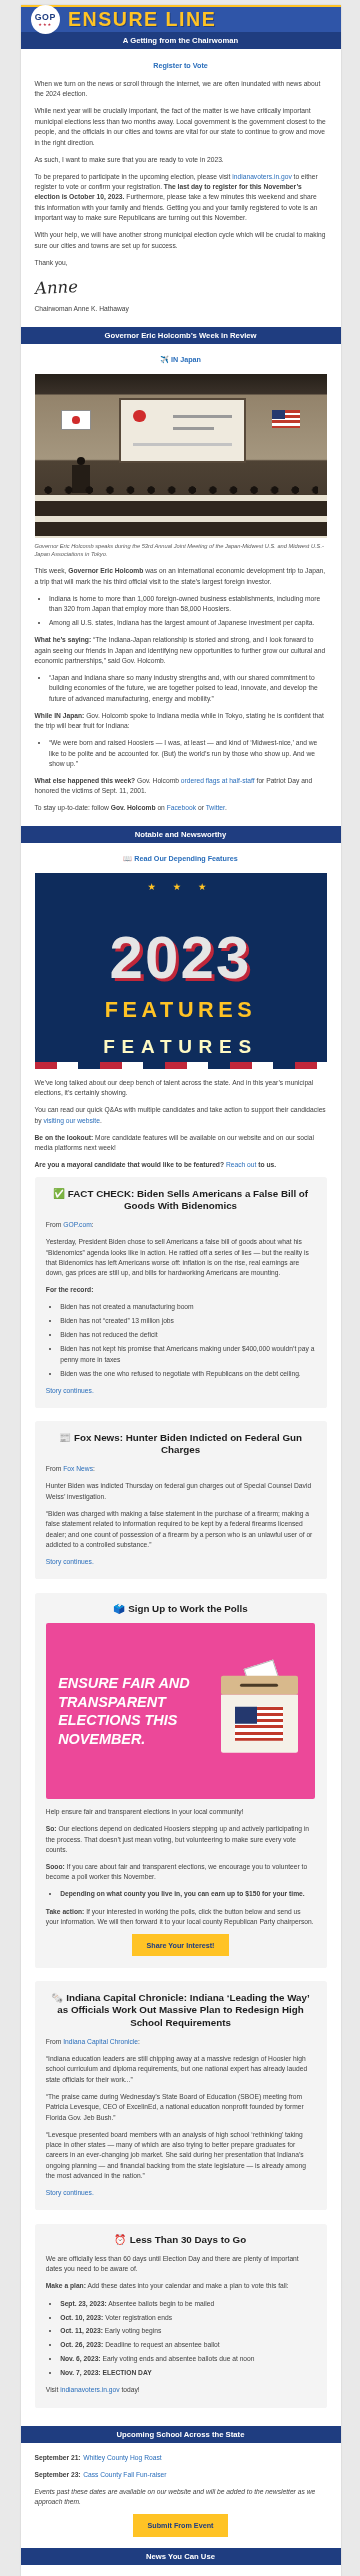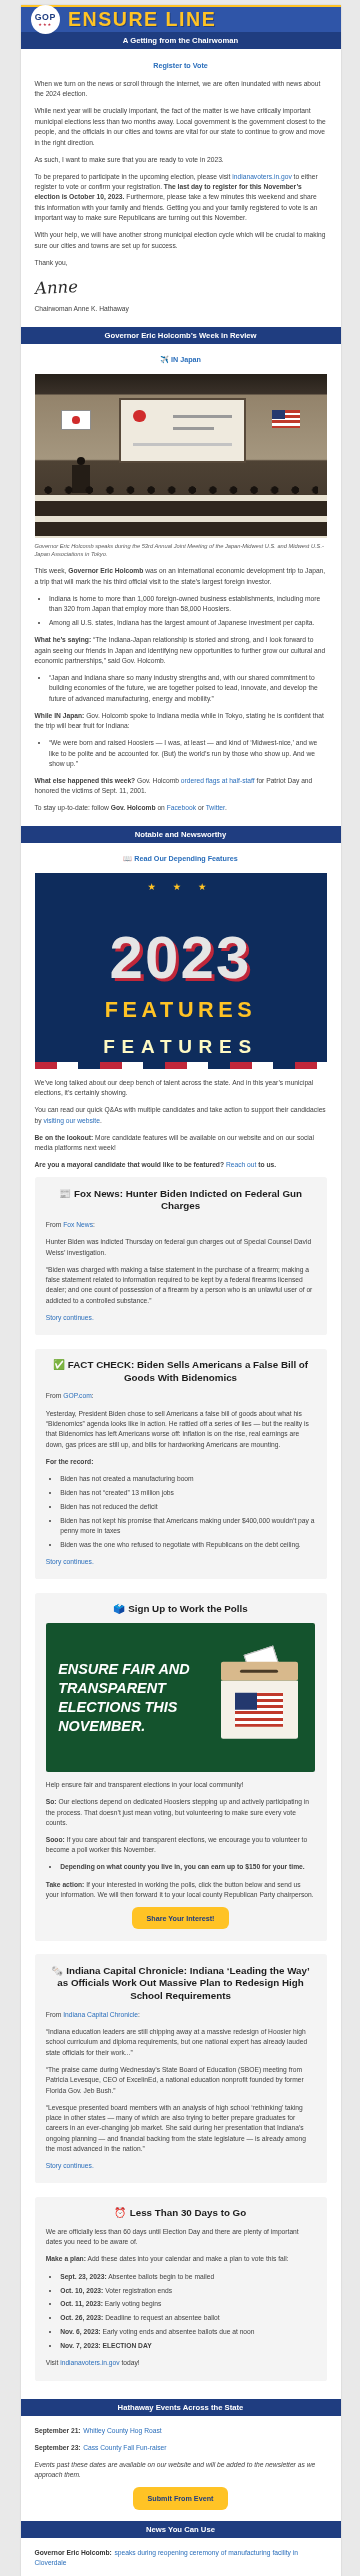--- a/index.html
+++ b/index.html
@@ -15,21 +15,21 @@
   .content{padding:9.3px 14px 5.2px;font-size:6.7px;line-height:1.55;}
   .content p{margin:0 0 6.7px;}
   .content ul{margin:0 0 6.7px 14.4px;padding:0;}
   .content li{margin-bottom:3.6px;}
   a,.link{color:#2a6ebb;cursor:pointer;}
   .center-link{display:block;text-align:center;font-weight:bold;margin:1px 0 8.2px;font-size:7.2px;}
   .signature{font-family:"DejaVu Serif",serif;font-style:italic;font-size:16.5px;color:#2b2b2b;margin:2.1px 0 4.1px;transform:rotate(-3deg);width:max-content;}
   .caption{font-size:5.7px;font-style:italic;color:#5a5a5a;margin:4.1px 0 8.2px;line-height:1.45;}
   .story-box{background:#f4f4f4;border-radius:2.6px;padding:10.3px 11.3px 5.2px;margin:2.1px 0 13.4px;}
   .story-headline{text-align:center;font-weight:bold;font-size:9.8px;color:#1e1e1e;margin:0 0 7.2px;line-height:1.3;}
-  .gold-btn{display:block;width:max-content;margin:5.2px auto 6.2px;background:#ffc325;color:#1f3d80;font-weight:bold;padding:5.7px 14.4px;border-radius:6px;text-decoration:none;font-size:7.2px;}
+  .gold-btn{display:block;width:max-content;margin:5.2px auto 6.2px;background:#ffc325;color:#1f3d80;font-weight:bold;padding:5.7px 14.4px;border-radius:0;text-decoration:none;font-size:7.2px;}
   .event-line b,.news-name{margin-right:2.6px;}
   .news-item{margin:0 0 6.2px;}
   .news-name{font-weight:bold;color:#333;}
   .note-italic{font-style:italic;}
   
   .photo{position:relative;height:164px;overflow:hidden;margin-top:1px;
          background:linear-gradient(180deg,#262019 0%,#3a3129 12%,#93836b 13%,#a5977f 52%,#4e4234 53%,#3b3128 100%);}
   .ph-screen{position:absolute;left:29%;top:15%;width:42%;height:37%;background:#efeade;border:2.1px solid #57493a;}
   .ph-dot{position:absolute;left:10%;top:16%;width:12.4px;height:12.4px;border-radius:50%;background:#d02c2c;}
   .ph-line{position:absolute;background:#9a9a9a;height:3.1px;}
@@ -49,21 +49,21 @@
              background:repeating-linear-gradient(180deg,#e8e2d2 0 6.2px,#2f261d 6.2px 20.6px);}
   
   .cand{position:relative;height:196px;background:#0e2c5c;display:flex;flex-direction:column;align-items:center;justify-content:center;gap:5.2px;margin:0 0 9.3px;overflow:hidden;}
   .cand-stars{color:#ffc325;font-size:9.3px;letter-spacing:7.2px;}
   .cand-year{font-size:60px;font-weight:bold;color:#e5e5e5;line-height:1;letter-spacing:2.1px;text-shadow:3.1px 3.1px 0 #c1273a;margin-top:28px;}
   .cand-line1{font-size:21.6px;font-weight:bold;color:#ffc325;letter-spacing:4.6px;}
   .cand-line2{font-size:19px;font-weight:bold;color:#fef9c3;letter-spacing:6.7px;}
   .cand-stripes{position:absolute;bottom:0;left:0;right:0;height:6.2px;
                 background:repeating-linear-gradient(90deg,#c1273a 0 21.6px,#ffffff 21.6px 43px,#0e2c5c 43px 65px);}
   
-  .polls-gfx{position:relative;height:149px;background:#14532d;margin:1px 0 8.2px;border-radius:2.1px;overflow:hidden;}
+  .polls-gfx{position:relative;height:176px;background:#ec4899;margin:1px 0 8.2px;border-radius:2.1px;overflow:hidden;}
   .polls-gfx-text{position:absolute;left:12.4px;top:50%;transform:translateY(-50%);width:52%;color:#fff;font-weight:bold;font-style:italic;font-size:14.4px;line-height:1.3;}
   .ballot-box{position:absolute;right:17.5px;top:52%;transform:translateY(-50%);width:77px;}
   .bb-paper{position:absolute;left:25px;top:-12.4px;width:29px;height:18.5px;background:#fff;border:0.5px solid #b5b5b5;transform:rotate(-18deg);}
   .bb-lid{position:relative;height:18.5px;background:#d8b98c;border-radius:2.1px;}
   .bb-slot{position:absolute;left:25%;top:7.2px;width:50%;height:3.6px;background:#4a3a26;border-radius:1.5px;}
   .bb-body{position:relative;height:58px;background:#f5f1e8;border-radius:0 0 2.1px 2.1px;}
   .bb-flag{position:absolute;inset:12.4px 14.4px;background:repeating-linear-gradient(180deg,#c0392b 0 3.1px,#fff 3.1px 6.2px);}
   .bb-flag::before{content:"";position:absolute;left:0;top:0;width:45%;height:50%;background:#24386e;}
 </style>
 </head>
@@ -137,40 +137,40 @@
         <div class="cand-line1">FEATURES</div>
         <div class="cand-line2">FEATURES</div>
         <div class="cand-stripes"></div>
       </div>
       <p>We’ve long talked about our deep bench of talent across the state. And in this year’s municipal elections, it’s certainly showing.</p>
       <p><span>You can read our quick Q&amp;As with multiple candidates and take action to support their candidacies by </span><a class="link">visiting our website</a><span>.</span></p>
       <p><b>Be on the lookout:</b><span> More candidate features will be available on our website and on our social media platforms next week!</span></p>
       <p><b>Are you a mayoral candidate that would like to be featured? </b><a class="link">Reach out</a><b> to us.</b></p>
 
       <div class="story-box">
-        <div class="story-headline">📰 Fox News: Hunter Biden Indicted on Federal Gun Charges</div>
-        <p><span>From </span><a class="link">Fox News</a><span>:</span></p>
-        <p>Hunter Biden was indicted Thursday on federal gun charges out of Special Counsel David Weiss’ investigation.</p>
-        <p>“Biden was charged with making a false statement in the purchase of a firearm; making a false statement related to information required to be kept by a federal firearms licensed dealer; and one count of possession of a firearm by a person who is an unlawful user of or addicted to a controlled substance.”</p>
-        <p><a class="link">Story continues.</a></p>
-      </div>
-
-      <div class="story-box">
         <div class="story-headline">✅ FACT CHECK: Biden Sells Americans a False Bill of Goods With Bidenomics</div>
         <p><span>From </span><a class="link">GOP.com</a><span>:</span></p>
         <p>Yesterday, President Biden chose to sell Americans a false bill of goods about what his “Bidenomics” agenda looks like in action. He rattled off a series of lies — but the reality is that Bidenomics has left Americans worse off: inflation is on the rise, real earnings are down, gas prices are still up, and bills for hardworking Americans are mounting.</p>
         <p><b>For the record:</b></p>
         <ul>
 
         <li>Biden has not created a manufacturing boom</li>
             <li>Biden has not “created” 13 million jobs</li>
             <li>Biden has not reduced the deficit</li>
             <li>Biden has not kept his promise that Americans making under $400,000 wouldn’t pay a penny more in taxes</li>
             <li>Biden was the one who refused to negotiate with Republicans on the debt ceiling.</li>
           </ul>
+        <p><a class="link">Story continues.</a></p>
+      </div>
+
+      <div class="story-box">
+        <div class="story-headline">📰 Fox News: Hunter Biden Indicted on Federal Gun Charges</div>
+        <p><span>From </span><a class="link">Fox News</a><span>:</span></p>
+        <p>Hunter Biden was indicted Thursday on federal gun charges out of Special Counsel David Weiss’ investigation.</p>
+        <p>“Biden was charged with making a false statement in the purchase of a firearm; making a false statement related to information required to be kept by a federal firearms licensed dealer; and one count of possession of a firearm by a person who is an unlawful user of or addicted to a controlled substance.”</p>
         <p><a class="link">Story continues.</a></p>
       </div>
 
       <div class="story-box">
         <div class="story-headline">🗳️ Sign Up to Work the Polls</div>
         <div class="polls-gfx">
           <div class="polls-gfx-text">ENSURE FAIR AND TRANSPARENT ELECTIONS THIS NOVEMBER.</div>
           <div class="ballot-box">
             <div class="bb-paper"></div>
             <div class="bb-lid">
@@ -210,21 +210,21 @@
             <li><b>Oct. 10, 2023:</b><span> Voter registration ends</span></li>
             <li><b>Oct. 11, 2023:</b><span> Early voting begins</span></li>
             <li><b>Oct. 26, 2023:</b><span> Deadline to request an absentee ballot</span></li>
             <li><b>Nov. 6, 2023:</b><span> Early voting ends and absentee ballots due at noon</span></li>
             <li><b>Nov. 7, 2023: ELECTION DAY</b><span></span></li>
           </ul>
         <p><span>Visit </span><a class="link">indianavoters.in.gov</a><span> today!</span></p>
       </div>
     </div>
 
-    <div class="banner">Hathaway Events Across the State</div>
+    <div class="banner">Upcoming School Across the State</div>
     <div class="content">
       <div>
 
           <p class="event-line"><b>September 21:</b><a class="link">Whitley County Hog Roast</a></p>
 
           <p class="event-line"><b>September 23:</b><a class="link">Cass County Fall Fun-raiser</a></p>
         </div>
       <p class="note-italic">Events past these dates are available on our website and will be added to the newsletter as we approach them.</p>
       <a class="gold-btn">Submit From Event</a>
     </div>

